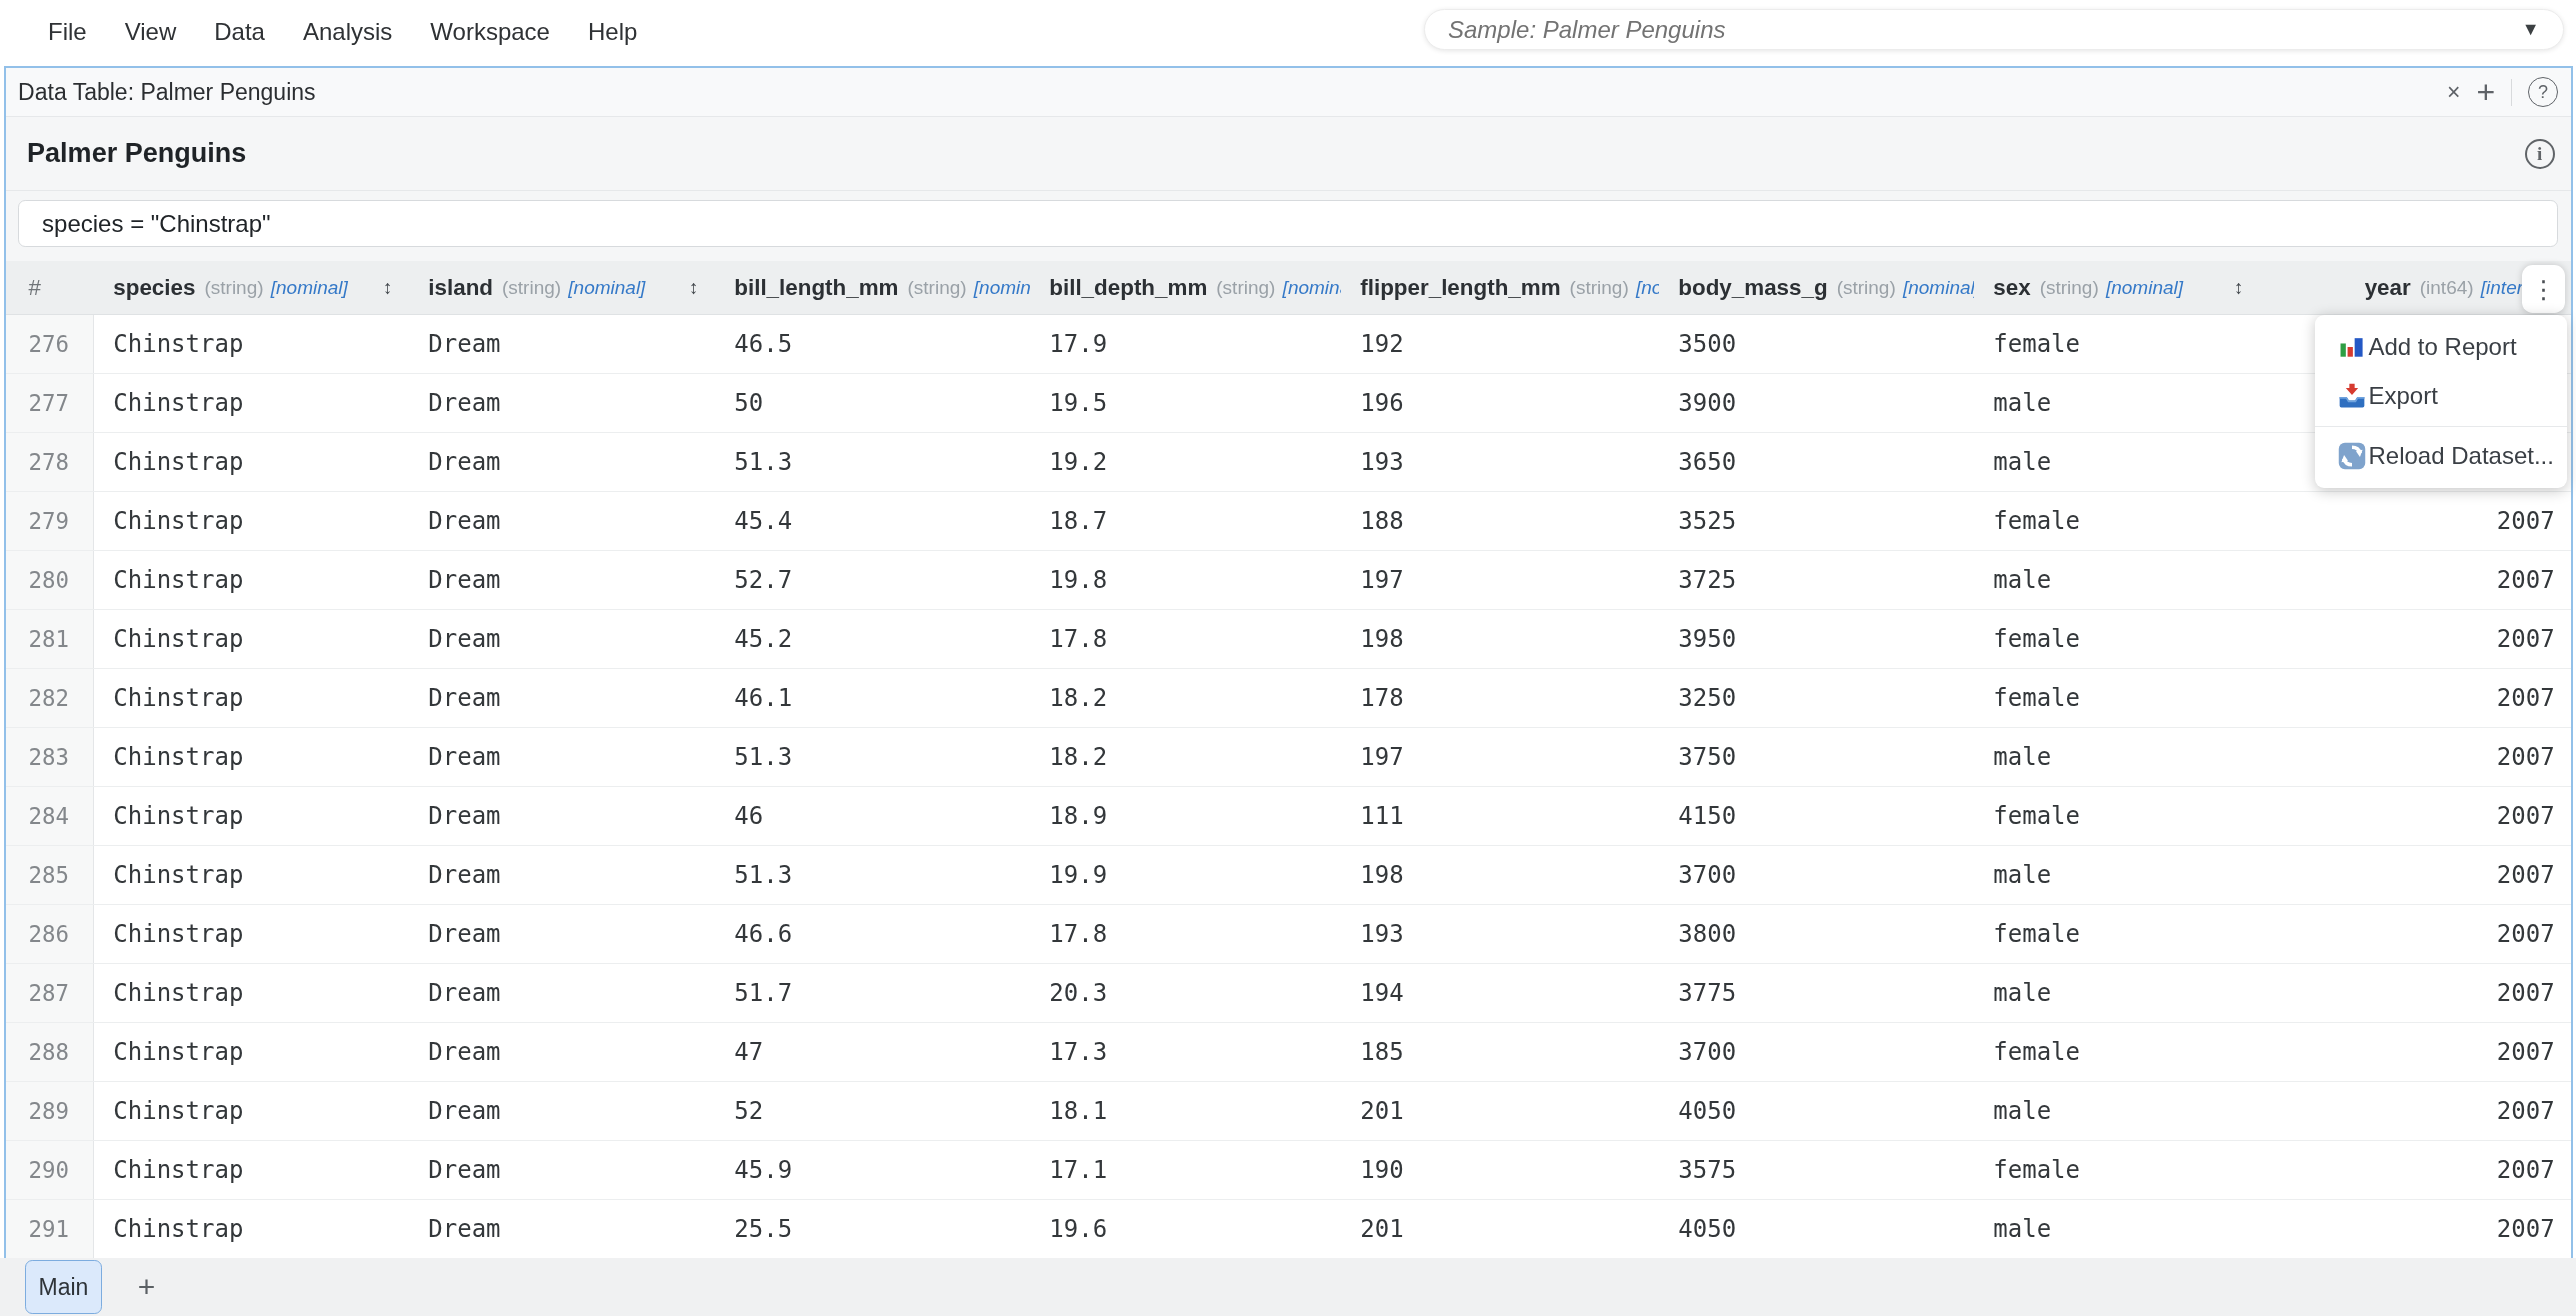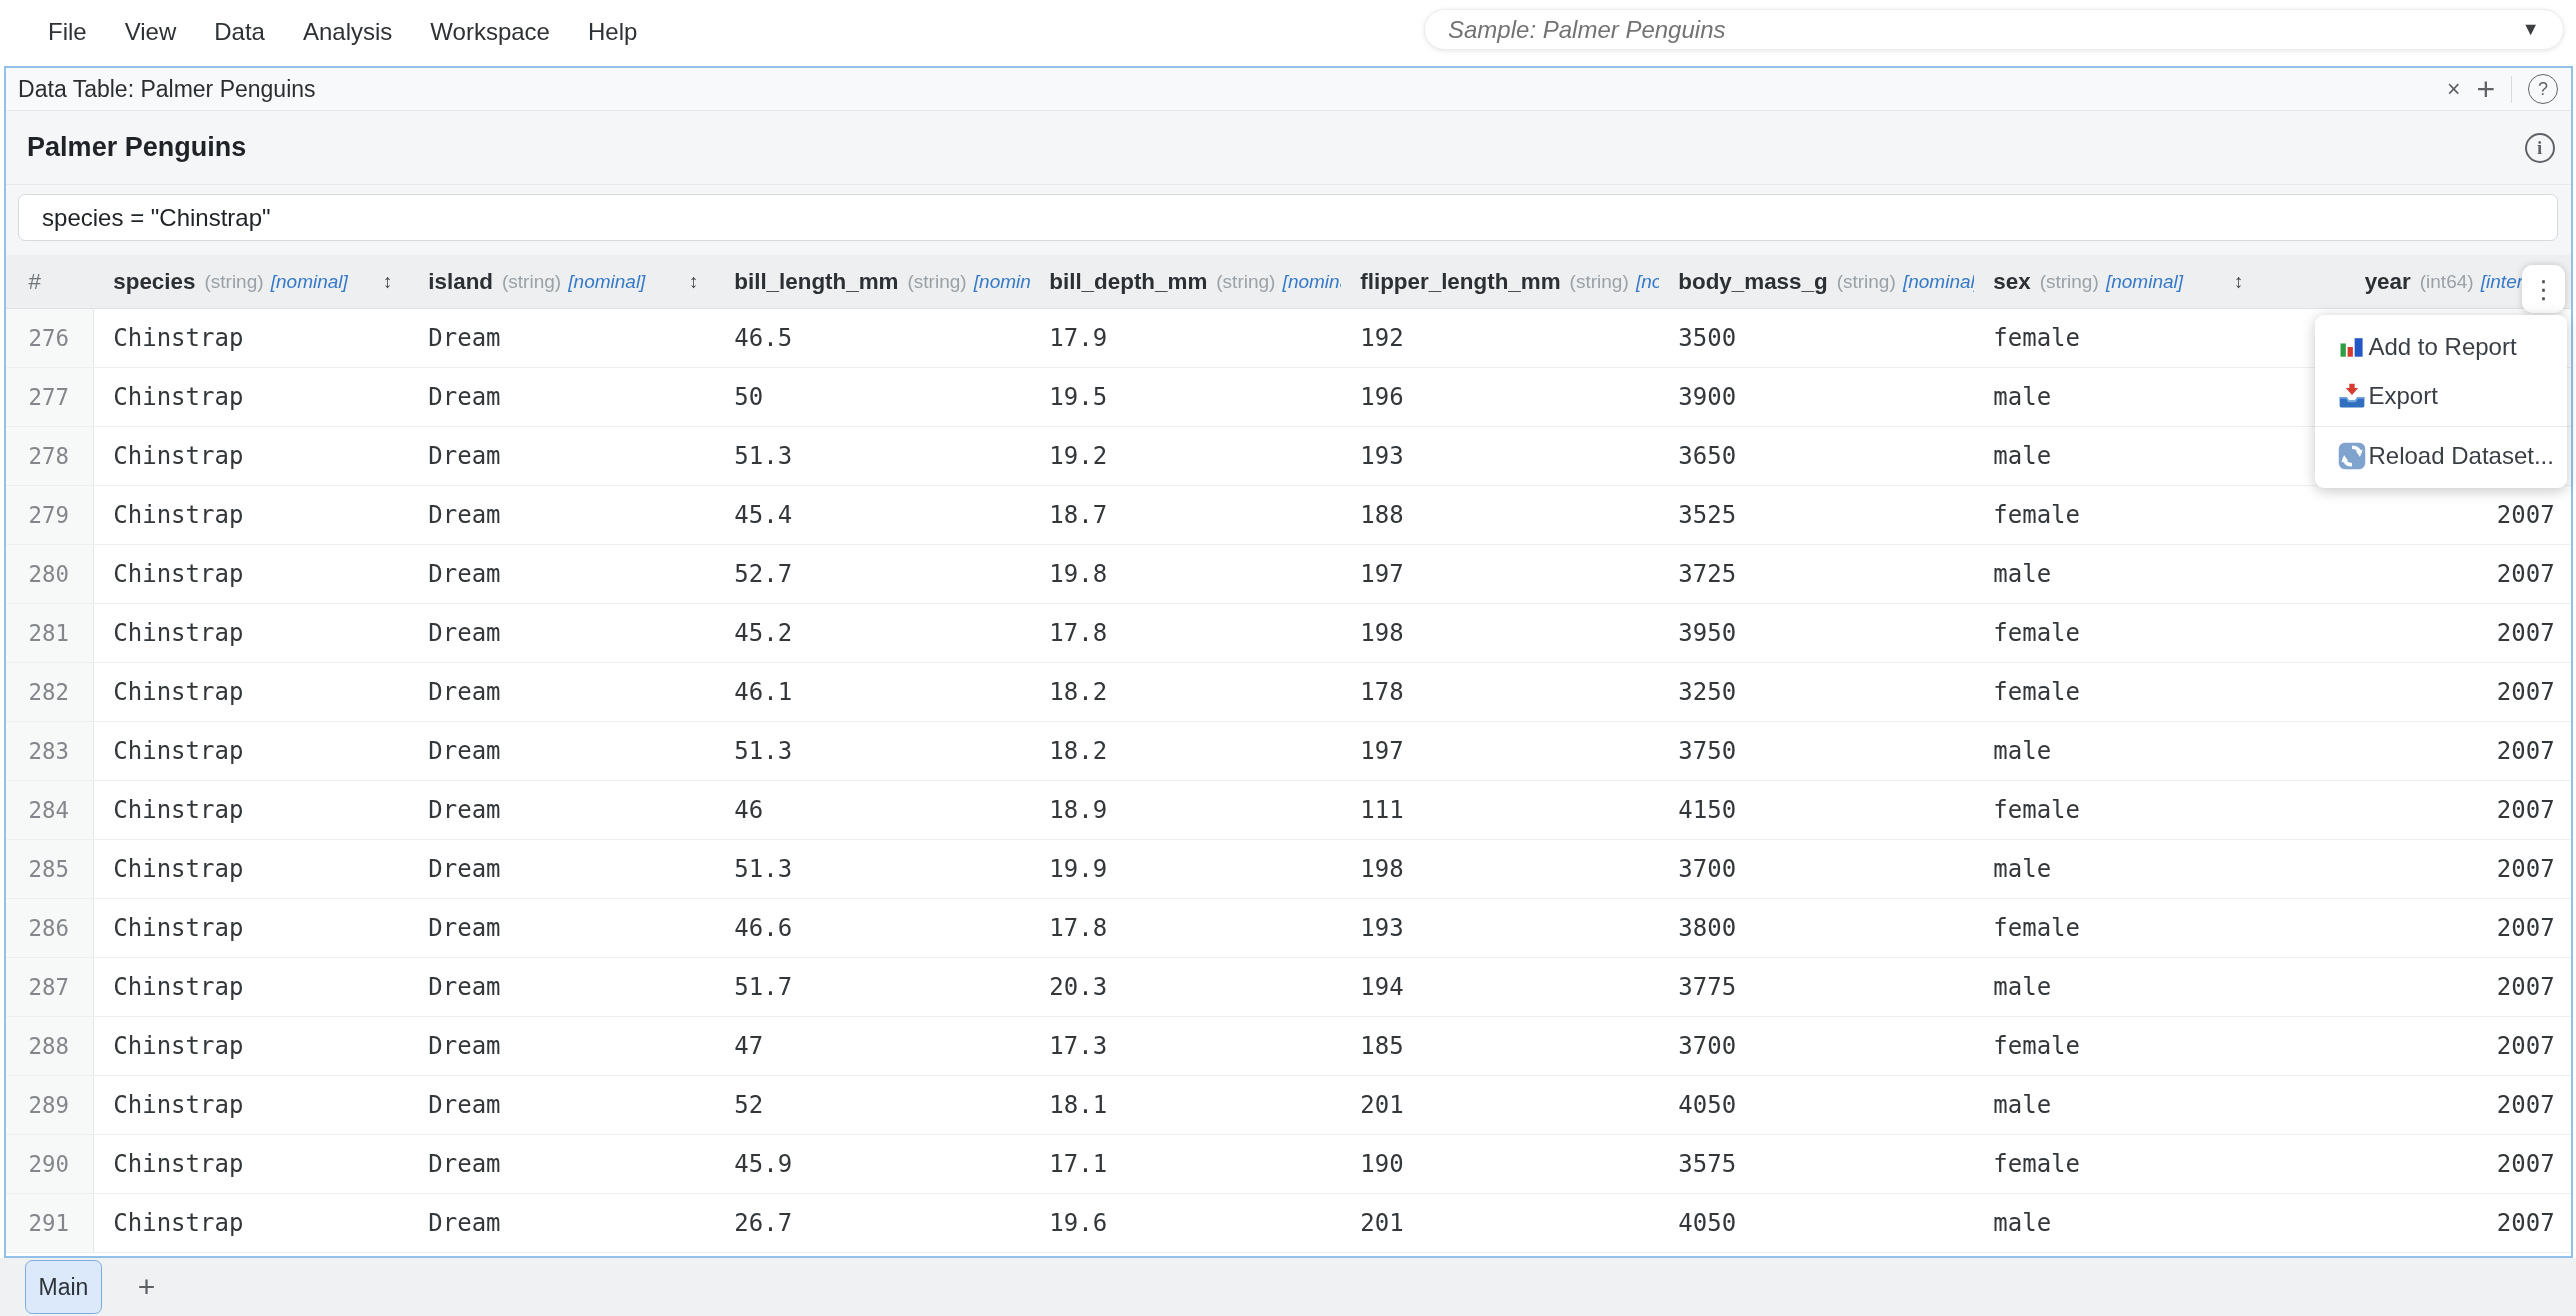--- a/index.html
+++ b/index.html
@@ -14,21 +14,21 @@
   .sample-select { position:absolute; left:1424px; top:9px; right:12.5px; height:41px;
                    background:#fff; border:0.9px solid #ececec; border-radius:21.5px;
                    box-shadow:0 0.9px 5.4px rgba(0,0,0,.10);
                    display:flex; align-items:center; padding:0 23px; }
   .sample-ph { font-size:24px; font-style:italic; color:#737373; }
   .caret { margin-left:auto; font-size:18px; color:#3c4043; }
 
   
   .panel { position:absolute; left:3.6px; top:66px; width:2569px; height:1192px;
            background:#ffffff; border:2.7px solid #92c0e9; }
-  .panel-header { height:43px; background:#f8f9fa; border-bottom:0.9px solid #e6e8ea;
+  .panel-header { height:49px; background:#f8f9fa; border-bottom:0.9px solid #e6e8ea;
                   display:flex; align-items:center; padding:0 12.5px 0 12.5px;gap:36px; }
   .panel-title { font-size:23px; color:#2b2e31; }
   .panel-actions { margin-left:auto; display:flex; align-items:center; gap:16px; }
   .act { color:#5f6368; cursor:pointer; line-height:1; }
   .act.close { font-size:23px; }
   .act.add { font-size:32px; font-weight:300; }
   .vdiv { width:0.9px; height:27px; background:#d8dadc; }
   .act.help { width:30px; height:30px; border:1.8px solid #5f6368; border-radius:50%;
               display:flex; align-items:center; justify-content:center; font-size:18px; }
 
@@ -334,21 +334,21 @@
           <div class="td">17.1</div>
           <div class="td">190</div>
           <div class="td">3575</div>
           <div class="td">female</div>
           <div class="td right">2007</div>
         </div>
         <div class="trow">
           <div class="td gutter">291</div>
           <div class="td">Chinstrap</div>
           <div class="td">Dream</div>
-          <div class="td">26.7</div>
+          <div class="td">25.5</div>
           <div class="td">19.6</div>
           <div class="td">201</div>
           <div class="td">4050</div>
           <div class="td">male</div>
           <div class="td right">2007</div>
         </div>
       </div>
   </section>
 
   <div class="colmenu-btn">

